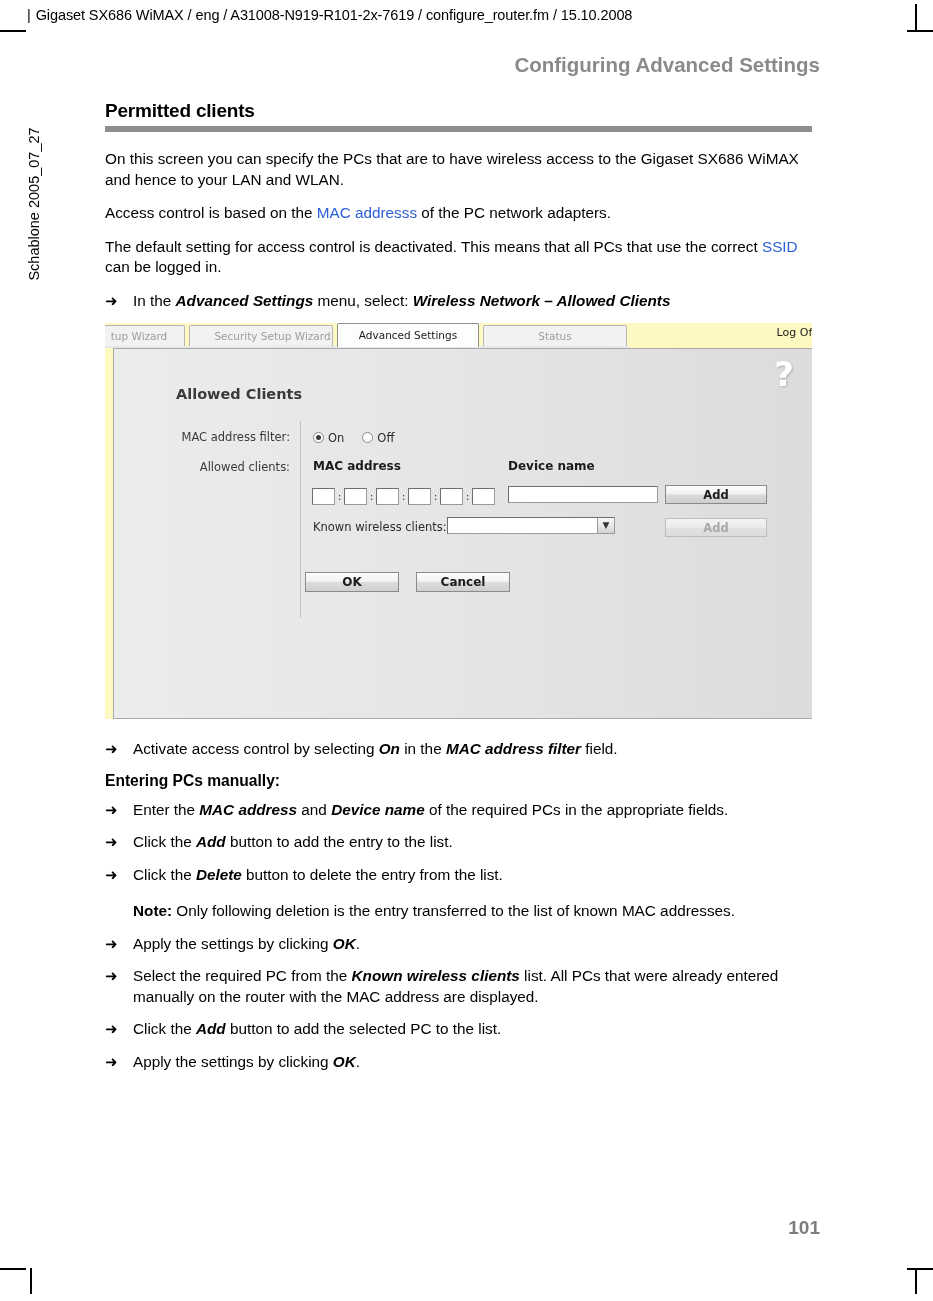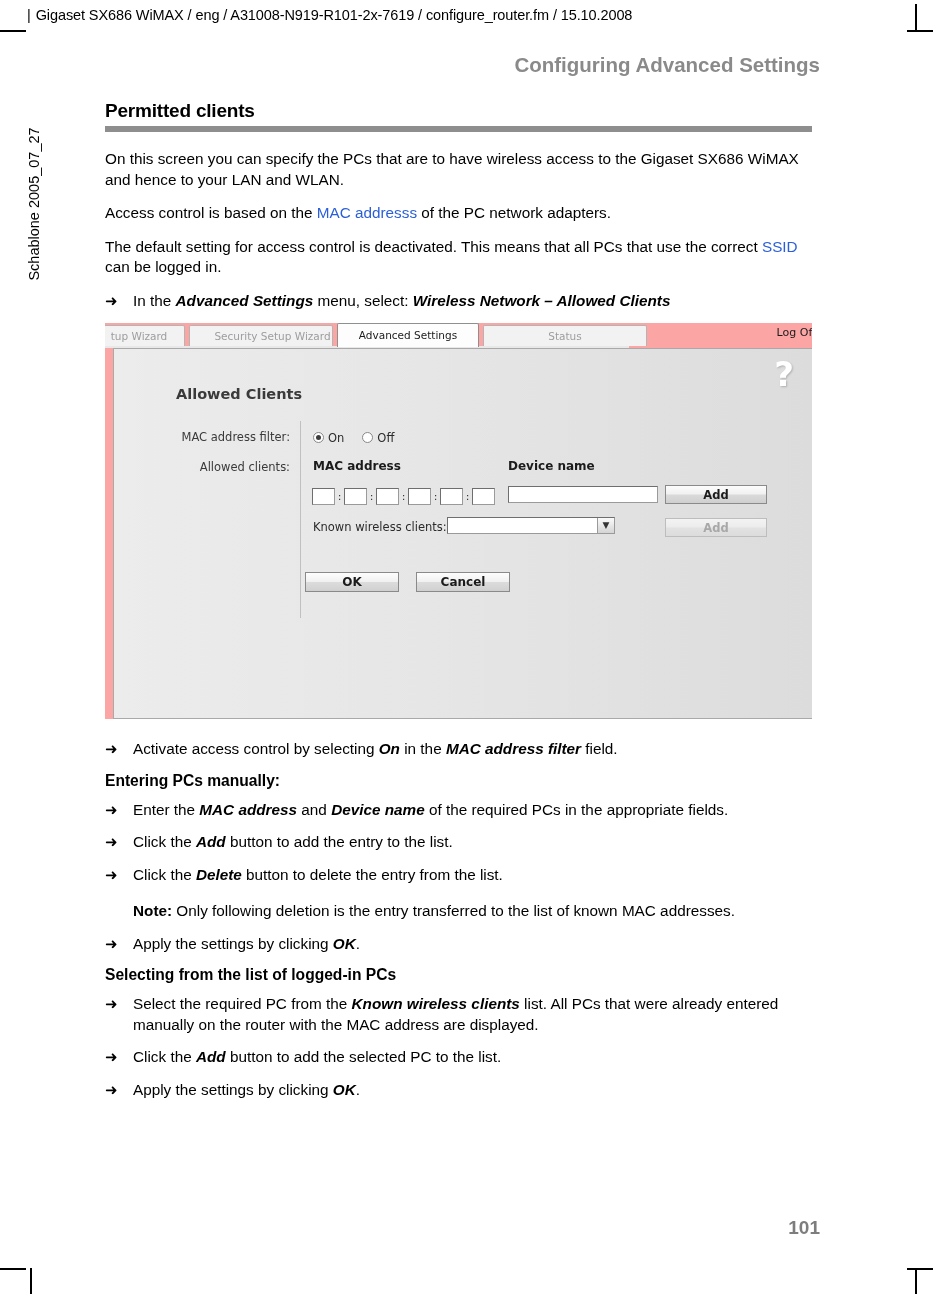--- a/index.html
+++ b/index.html
@@ -131,21 +131,21 @@
   }
   .gap-top { margin-top: 18px; }
 
   
   .shot {
     position: relative;
     width: 707px;
     height: 396px;
     margin: 12px 0 20px 0;
     overflow: hidden;
-    background: #fca5a5;
+    background: #fef9c3;
     font-family: "DejaVu Sans", sans-serif;
   }
   .tabbar {
     position: absolute;
     left: 0; top: 0;
     width: 707px; height: 24px;
   }
   .tab {
     position: absolute;
     top: 2px;
@@ -414,21 +414,21 @@
     <div class="arrow-item">
       <span class="arw">➜</span><span>In the </span><span class="bi">Advanced Settings</span><span> menu, select: </span><span class="bi">Wireless Network</span><span class="bi"> – </span><span class="bi">Allowed Clients</span>
     </div>
 
     <div class="shot">
 
       <div class="tabbar">
         <div class="tab" style="left:-12px; width:92px;">tup Wizard</div>
         <div class="tab" style="left:84px; width:144px;padding-left:23px;">Security Setup Wizard</div>
         <div class="tab active" style="left:232px; width:142px;">Advanced Settings</div>
-        <div class="tab" style="left:378px; width:164px;">Status</div>
+        <div class="tab" style="left:378px; width:144px;">Status</div>
         <div class="logoff">Log Off</div>
       </div>
       <div class="tabbar-base" style="left:0; width:524px;"></div>
 
       <div class="panel">
         <div class="help-q">?</div>
 
         <div class="panel-title">Allowed Clients</div>
 
         <div class="divider-v"></div>
@@ -480,21 +480,20 @@
     </div>
 
     <div class="note-item">
       <strong>Note:</strong><span> Only following deletion is the entry transferred to the list of known MAC addresses.</span>
     </div>
 
     <div class="arrow-item">
       <span class="arw">➜</span><span>Apply the settings by clicking </span><span class="bi">OK</span><span>.</span>
     </div>
 
-    <h3 class="sub gap-top">Selecting from the list of logged-in PCs</h3>
 
     <div class="arrow-item">
       <span class="arw">➜</span><span>Select the required PC from the </span><span class="bi">Known wireless clients</span><span> list. All PCs that were already entered manually on the router with the MAC address are displayed.</span>
     </div>
 
     <div class="arrow-item">
       <span class="arw">➜</span><span>Click the </span><span class="bi">Add</span><span> button to add the selected PC to the list.</span>
     </div>
 
     <div class="arrow-item">

